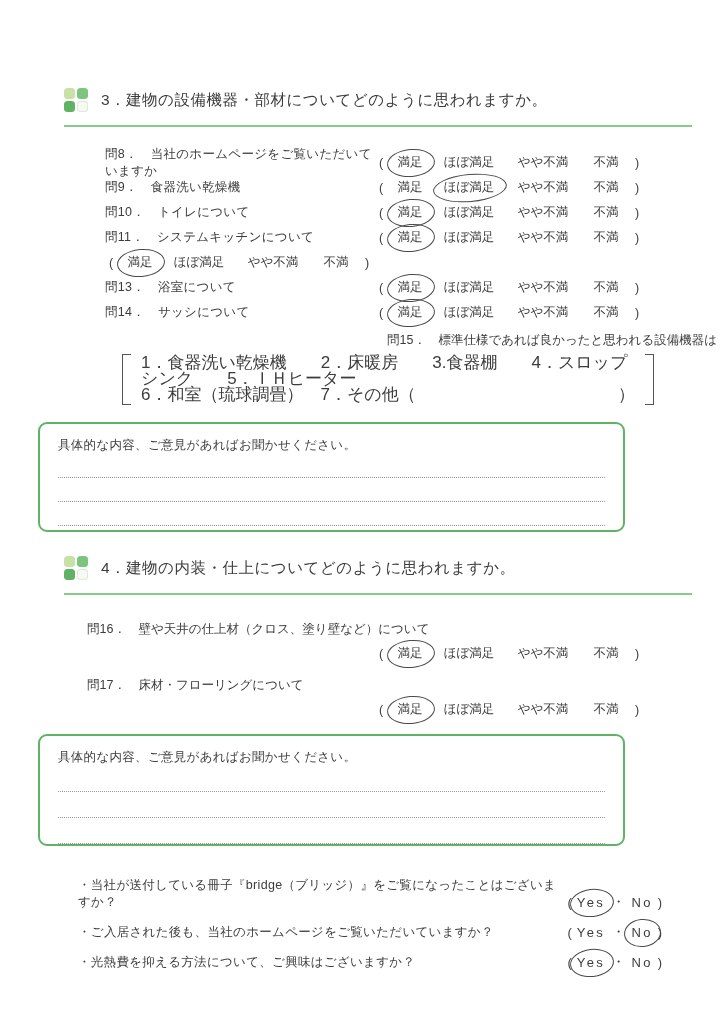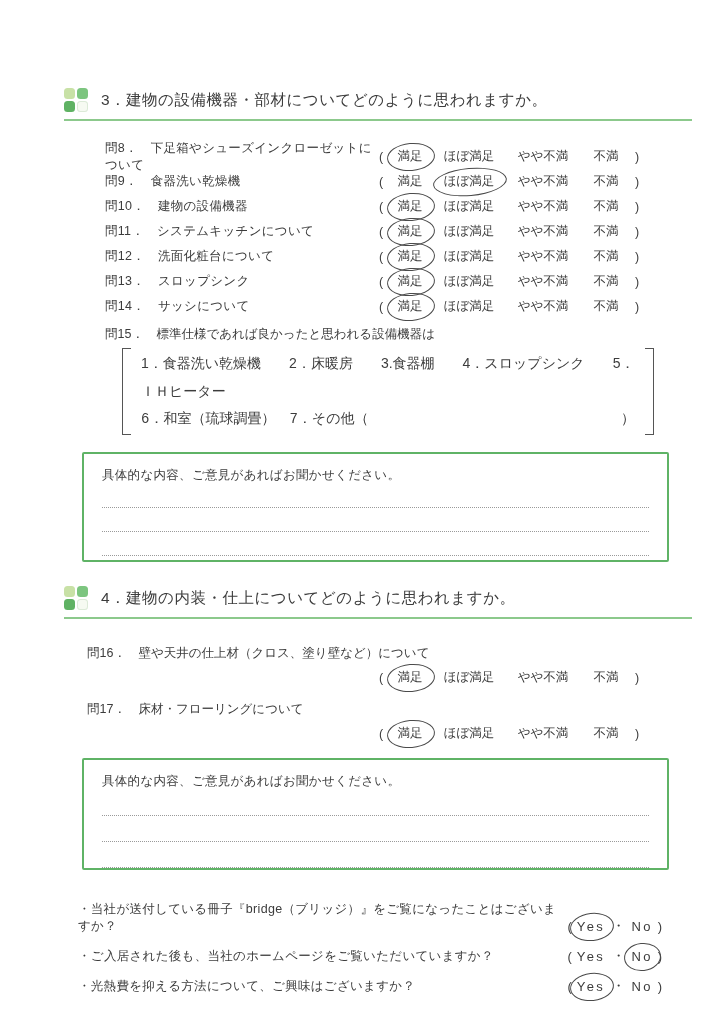--- a/index.html
+++ b/index.html
@@ -6,21 +6,21 @@
   .page {
     position:relative; width:724px; height:1024px; margin:0 auto;
     background:#ffffff; overflow:hidden;
     font-family:"Liberation Sans","DejaVu Sans",sans-serif;
     color:#3c3c3c;
   }
   
   .sec-header {
     display:flex; align-items:flex-start;
     margin-left:64px; width:628px;
-    padding-bottom:7px; border-bottom:2px solid #8cc98c;
+    padding-bottom:13px; border-bottom:2px solid #8cc98c;
   }
   .sec3 { margin-top:86px; }
   .sec4 { margin-top:22px; }
   .sec5 { margin-top:27px; }
   .clover {
     width:24px; height:24px; display:grid;
     grid-template-columns:11px 11px; grid-template-rows:11px 11px;
     gap:2px; margin-right:13px; margin-top:2px; flex:none;
   }
   .clover i { border-radius:3.5px; display:block; }
@@ -41,32 +41,32 @@
   .w2 { width:72px; }
   .w3 { width:76px; }
   .w4 { width:50px; }
   .circled::after {
     content:""; position:absolute; left:0; right:-2px; top:-5px; bottom:-6px;
     border:1.5px solid #4a4a4a; border-radius:50%;
     transform:rotate(-5deg);
   }
 
   
-  .q15-label { margin:7px 17px 0 105px; font-size:12.5px; }
+  .q15-label { margin:7px 7px 0 105px; font-size:12.5px;text-align:right; }
   .bracket-block { display:flex; align-items:stretch; margin:5px 0 0 122px; width:532px; }
   .bracket { width:8px; flex:none; }
   .bracket.left  { border-left:1.6px solid #555; border-top:1.6px solid #555; border-bottom:1.6px solid #555; margin-right:10px; }
   .bracket.right { border-right:1.6px solid #555; border-top:1.6px solid #555; border-bottom:1.6px solid #555; margin-left:10px; }
-  .bracket-content { flex:1; font-size:14px; line-height:28px; padding:1px 0 2px; }
-  .bracket-line2 { display:flex; justify-content:space-between;font-family:Liberation Mono, monospace; }
+  .bracket-content { flex:1; font-size:17px; line-height:16px; padding:1px 0 2px; }
+  .bracket-line2 { display:flex; justify-content:space-between; }
 
   
   .comment-box {
-    box-sizing:border-box; margin-left:82px; width:587px;
-    border:2.5px solid #5fb366; border-radius:2px;
+    box-sizing:border-box; margin-left:38px; width:587px;
+    border:2.5px solid #5fb366; border-radius:9px;
     padding:13px 18px 12px;
   }
   .box1 { margin-top:17px; height:110px; }
   .box2 { margin-top:16px; height:112px; }
   .comment-label { font-size:12.5px; letter-spacing:.3px; }
   .dotline { border-bottom:1.5px dotted #9a9a9a; }
   .box1 .dotline { height:23px; }
   .box2 .dotline { height:25px; }
 
   
@@ -96,21 +96,21 @@
         <i class="c2"></i>
         <i class="c3"></i>
         <i class="c4"></i>
       </span>
     <span class="sec-title">3．建物の設備機器・部材についてどのように思われますか。</span>
   </div>
 
   <div class="q-block">
 
     <div class="q-row">
-      <div class="q-label">問8．　下足箱やシューズインクローゼットについて</div>
+      <div class="q-label">問8．　当社のホームページをご覧いただいていますか</div>
       <div class="opts">
         <span class="paren">(</span>
         <span class="opt w1 circled">満足</span>
         <span class="opt w2">ほぼ満足</span>
         <span class="opt w3">やや不満</span>
         <span class="opt w4">不満</span>
         <span class="paren">)</span>
       </div>
     </div>
 
@@ -120,21 +120,21 @@
         <span class="paren">(</span>
         <span class="opt w1">満足</span>
         <span class="opt w2 circled">ほぼ満足</span>
         <span class="opt w3">やや不満</span>
         <span class="opt w4">不満</span>
         <span class="paren">)</span>
       </div>
     </div>
 
     <div class="q-row">
-      <div class="q-label">問10．　建物の設備機器</div>
+      <div class="q-label">問10．　トイレについて</div>
       <div class="opts">
         <span class="paren">(</span>
         <span class="opt w1 circled">満足</span>
         <span class="opt w2">ほぼ満足</span>
         <span class="opt w3">やや不満</span>
         <span class="opt w4">不満</span>
         <span class="paren">)</span>
       </div>
     </div>
 
@@ -144,33 +144,32 @@
         <span class="paren">(</span>
         <span class="opt w1 circled">満足</span>
         <span class="opt w2">ほぼ満足</span>
         <span class="opt w3">やや不満</span>
         <span class="opt w4">不満</span>
         <span class="paren">)</span>
       </div>
     </div>
 
     <div class="q-row">
-      <div class="q-label">問12．　洗面化粧台について</div>
-      <div class="opts">
-        <span class="paren">(</span>
-        <span class="opt w1 circled">満足</span>
-        <span class="opt w2">ほぼ満足</span>
-        <span class="opt w3">やや不満</span>
-        <span class="opt w4">不満</span>
-        <span class="paren">)</span>
-      </div>
-    </div>
-
-    <div class="q-row">
-      <div class="q-label">問13．　スロップシンク</div>
+      <div class="opts">
+        <span class="paren">(</span>
+        <span class="opt w1 circled">満足</span>
+        <span class="opt w2">ほぼ満足</span>
+        <span class="opt w3">やや不満</span>
+        <span class="opt w4">不満</span>
+        <span class="paren">)</span>
+      </div>
+    </div>
+
+    <div class="q-row">
+      <div class="q-label">問13．　浴室について</div>
       <div class="opts">
         <span class="paren">(</span>
         <span class="opt w1 circled">満足</span>
         <span class="opt w2">ほぼ満足</span>
         <span class="opt w3">やや不満</span>
         <span class="opt w4">不満</span>
         <span class="paren">)</span>
       </div>
     </div>
 

